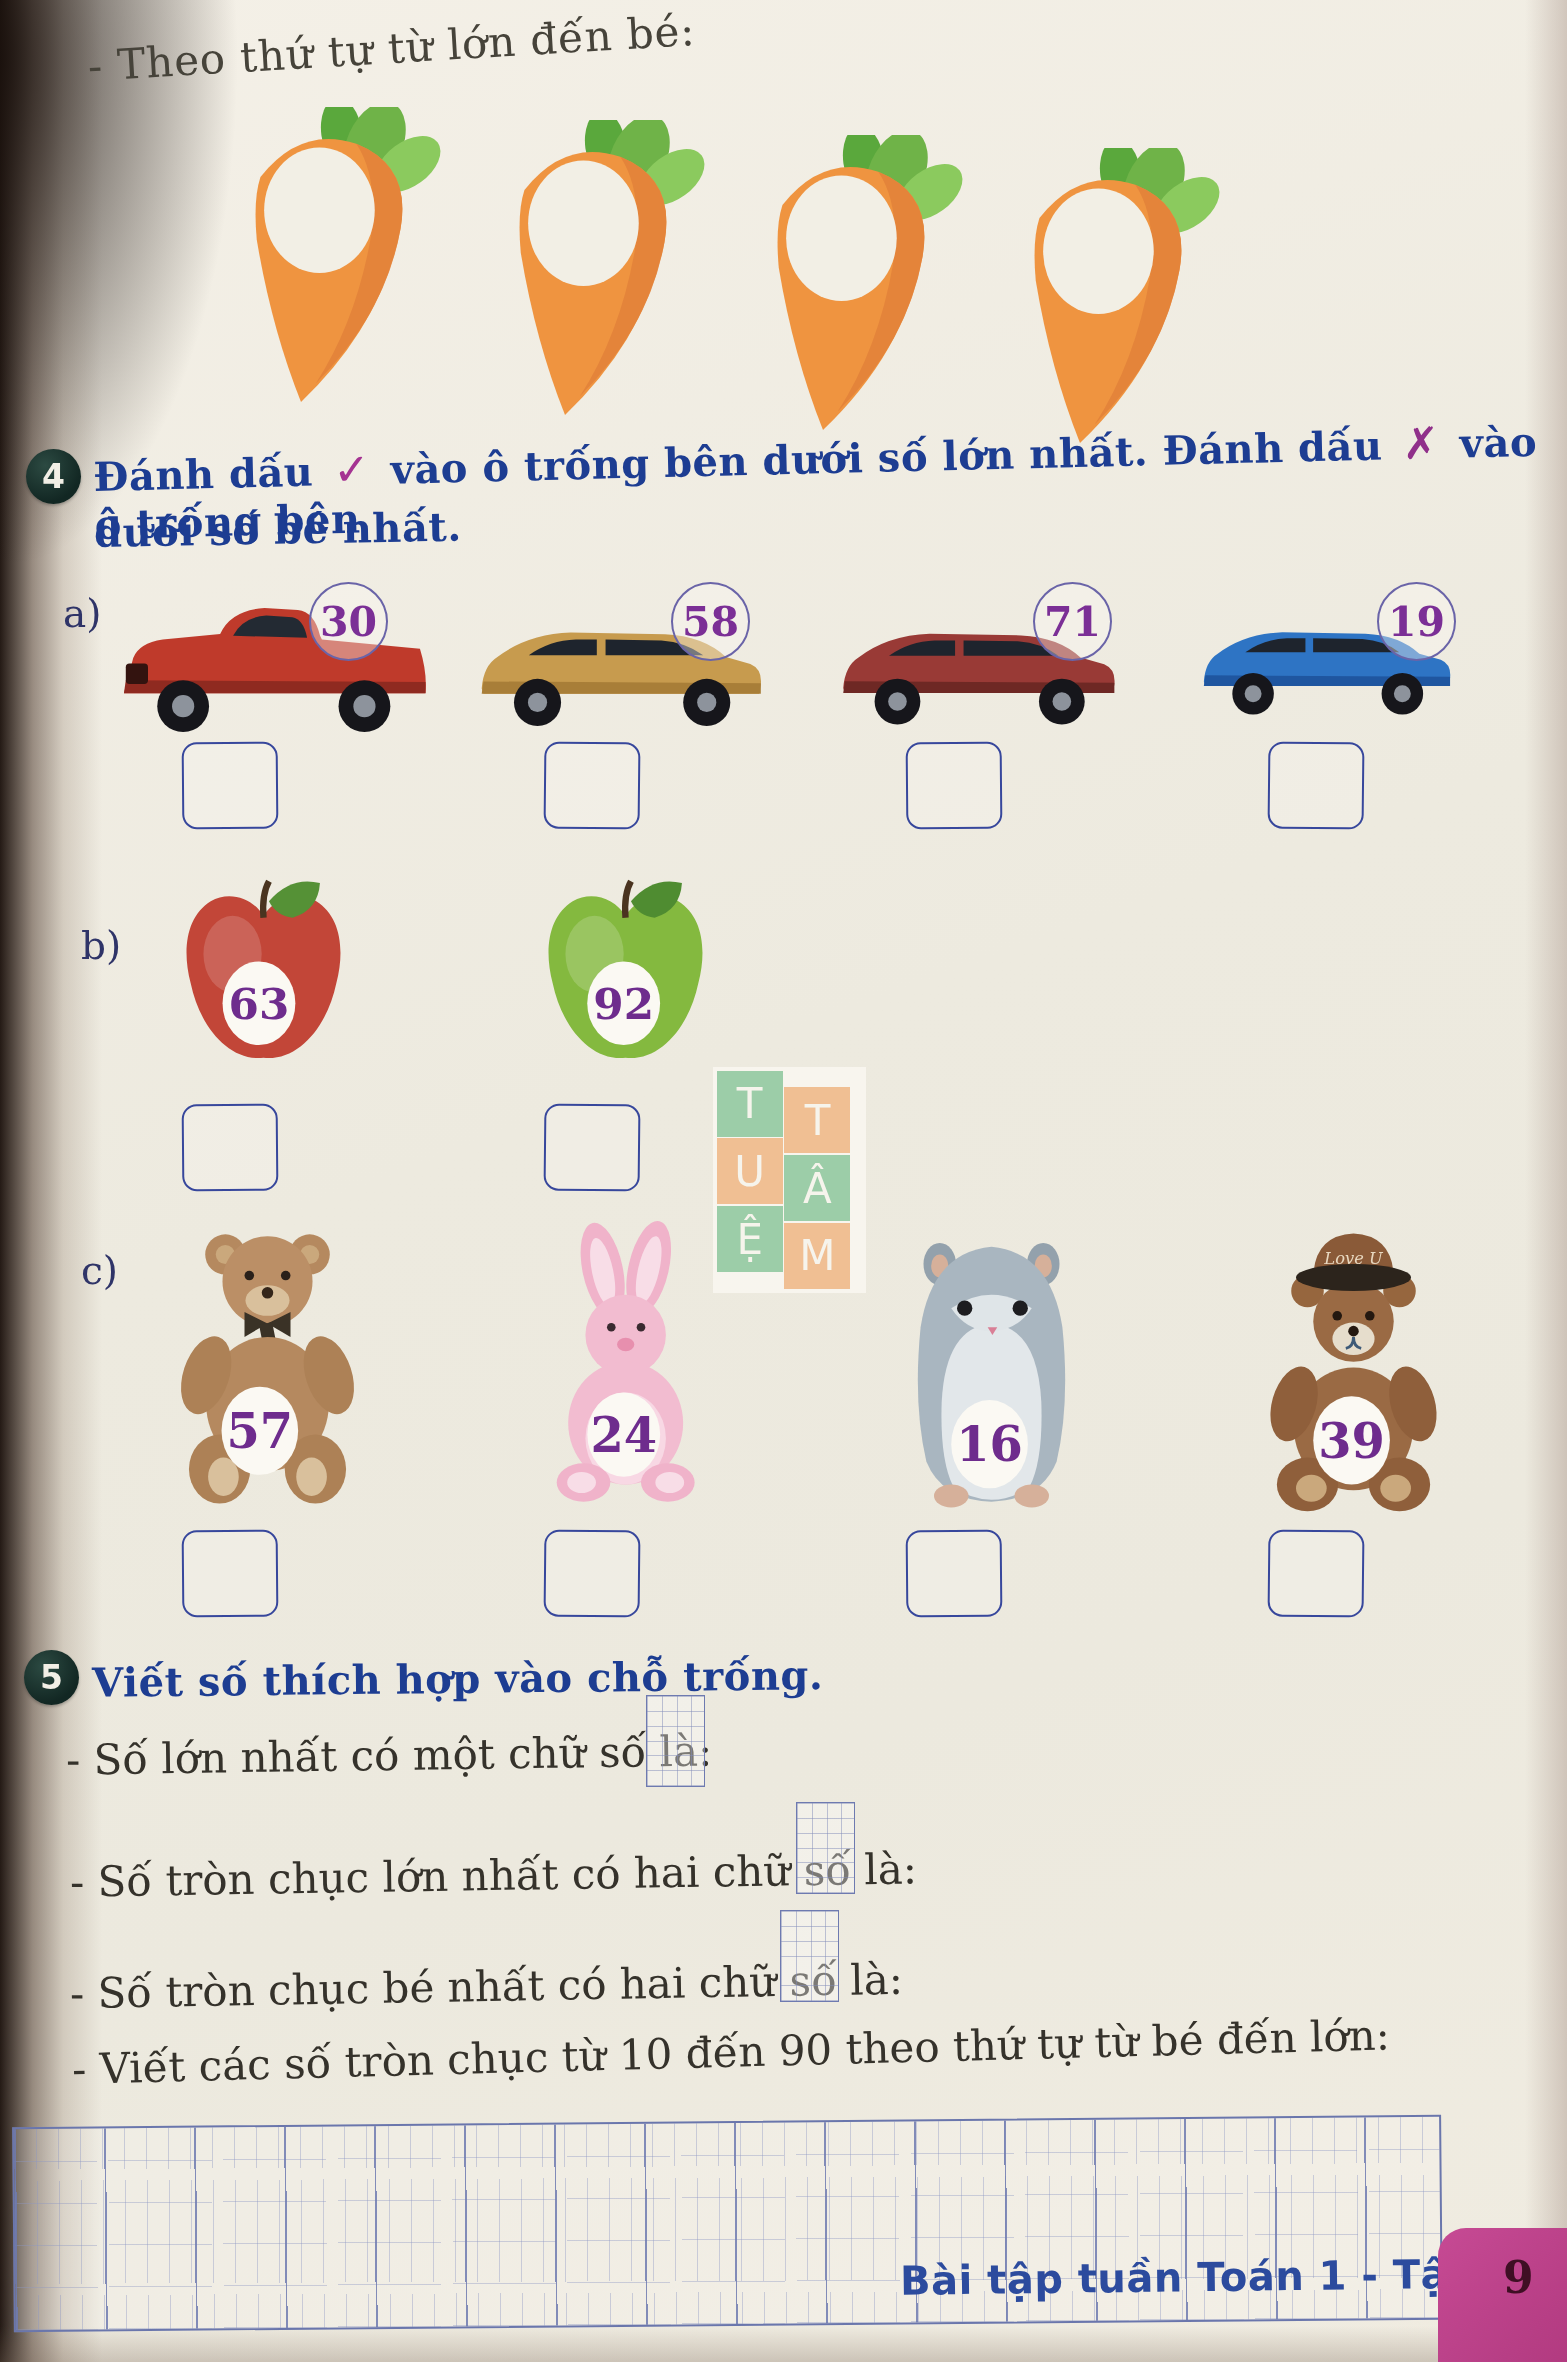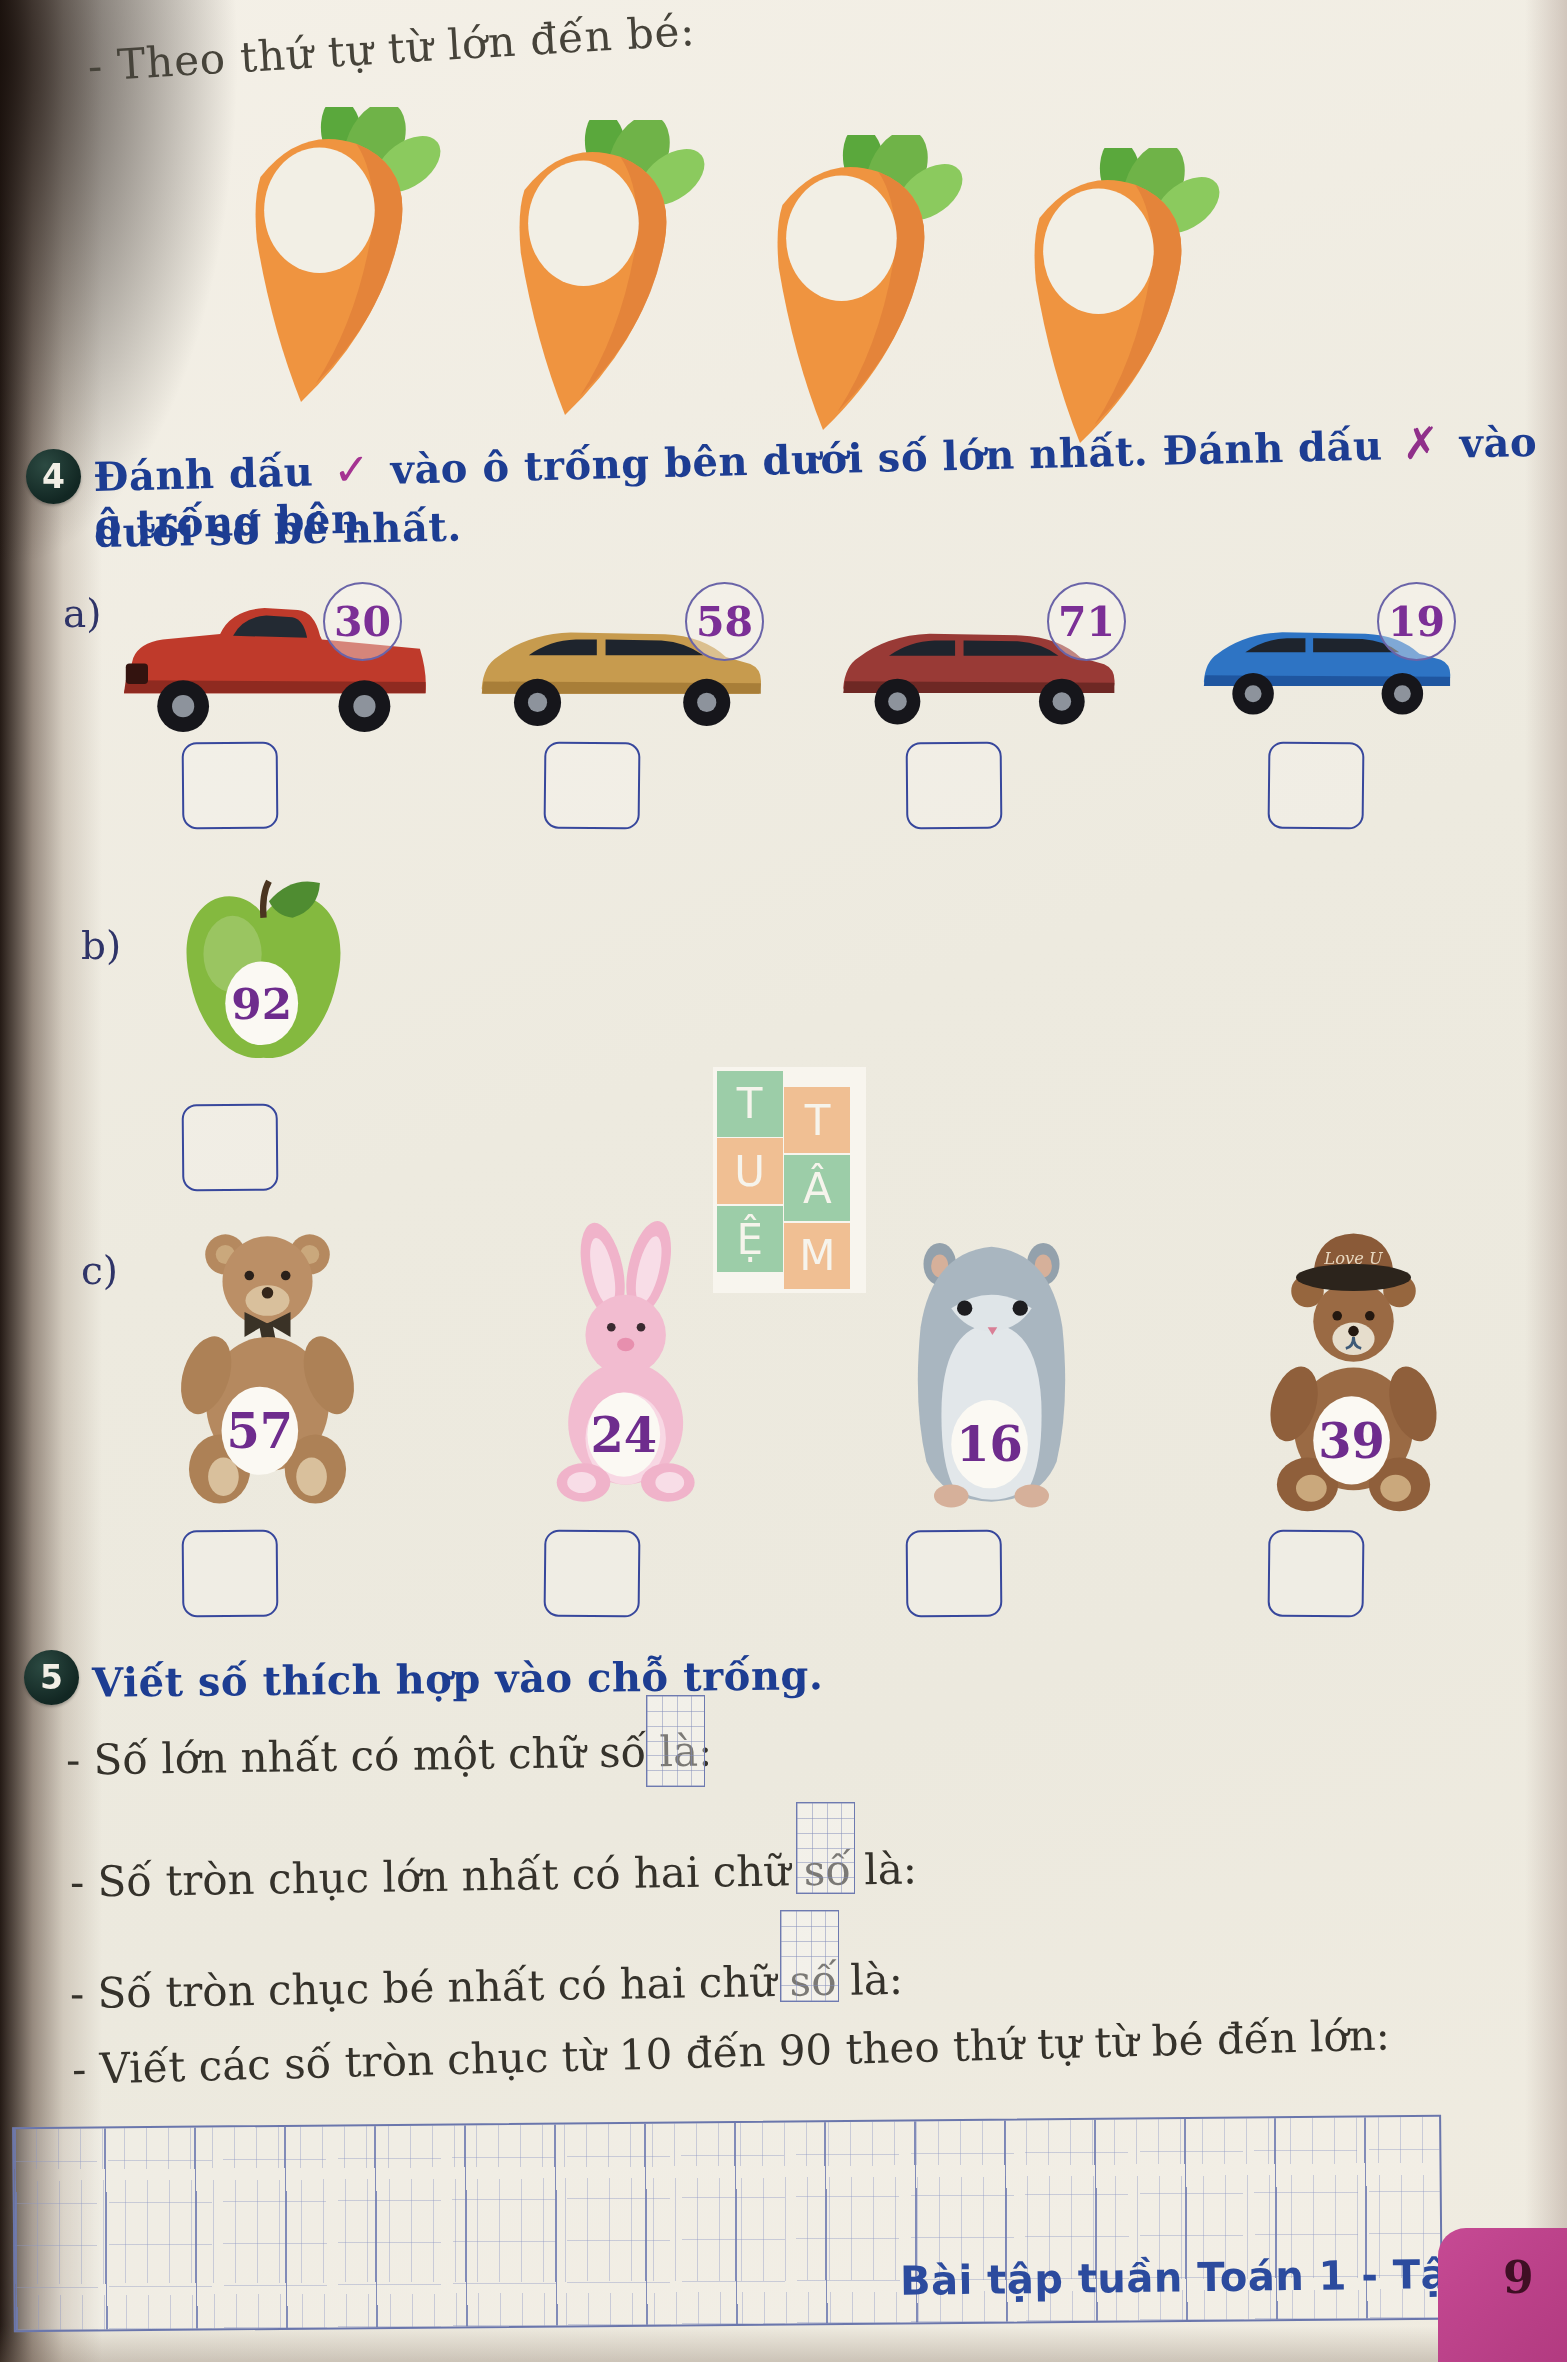--- a/index.html
+++ b/index.html
@@ -44,21 +44,21 @@
 
   
   .row{left:97px;width:1449px;display:flex;}
   .cell{position:relative;width:362px;flex:0 0 362px;}
   .row-a{top:556px;height:273px;}
   .row-a .cell{height:273px;}
   .row-b{top:872px;height:319px;}
   .row-b .cell{height:319px;}
   .row-c{top:1216px;height:401px;}
   .row-c .cell{height:401px;}
-  .num-circle{position:absolute;top:26px;right:57px;width:79px;height:79px;
+  .num-circle{position:absolute;top:26px;right:71px;width:79px;height:79px;
     border:2.8px solid #6a64a8;border-radius:50%;box-sizing:border-box;
     display:flex;align-items:center;justify-content:center;
     color:#7b2f96;font-weight:bold;font-size:41px;background:rgba(250,248,242,.4);}
   .cell:nth-child(4) .num-circle{right:89px;}
   .obj-car{position:absolute;left:7.4px;top:41px;}
   .obj-fruit{position:absolute;left:74px;top:1.8px;}
   .obj-toy{position:absolute;left:55px;top:3.7px;}
   .checkbox{position:absolute;left:85px;bottom:0;width:96px;height:87px;
     border:2.8px solid #37479c;border-radius:14.8px;box-sizing:border-box;
     background:rgba(255,255,255,.18);}
@@ -233,20 +233,31 @@
           <span>19</span>
         </div>
       <div class="checkbox"></div>
     </div>
   </div>
 
   <div class="abs row-label lbl-b">b)</div>
   <div class="abs row row-b">
     <div class="cell">
       <svg class="obj-fruit" width="185" height="223" viewBox="0 0 200 245">
+        <path d="M100,46 C88,26 62,18 42,30 C16,46 10,82 20,120 C30,168 62,206 100,202 C138,206 170,168 180,120 C190,82 184,46 158,30 C138,18 112,26 100,46 Z" fill="#c24638"></path>
+        <ellipse cx="66" cy="88" rx="32" ry="42" fill="rgba(255,255,255,.16)"></ellipse>
+        <path d="M100,48 Q98,22 106,8" stroke="#4a3420" stroke-width="7" fill="none"></path>
+        <path d="M106,30 Q130,2 162,10 Q160,40 132,48 Q114,46 106,30 Z" fill="#559136"></path>
+        <ellipse cx="95" cy="142" rx="40" ry="46" fill="#fbf9f3"></ellipse>
+        <text x="95" y="159" text-anchor="middle" font-size="48" font-weight="bold" fill="#6e2c8d" font-family="DejaVu Serif, serif">63</text>
+      </svg>
+      <div class="checkbox"></div>
+    </div>
+    <div class="cell">
+      <svg class="obj-fruit" width="185" height="223" viewBox="0 0 200 245">
         <path d="M100,46 C88,26 62,18 42,30 C16,46 10,82 20,120 C30,168 62,206 100,202 C138,206 170,168 180,120 C190,82 184,46 158,30 C138,18 112,26 100,46 Z" fill="#84b93f"></path>
         <ellipse cx="66" cy="88" rx="32" ry="42" fill="rgba(255,255,255,.18)"></ellipse>
         <path d="M100,48 Q98,22 106,8" stroke="#4a3420" stroke-width="7" fill="none"></path>
         <path d="M106,30 Q130,2 162,10 Q160,40 132,48 Q114,46 106,30 Z" fill="#4f8c31"></path>
         <ellipse cx="98" cy="142" rx="40" ry="46" fill="#fbf9f3"></ellipse>
         <text x="98" y="159" text-anchor="middle" font-size="48" font-weight="bold" fill="#6e2c8d" font-family="DejaVu Serif, serif">92</text>
       </svg>
       <div class="checkbox"></div>
     </div>
   </div>

